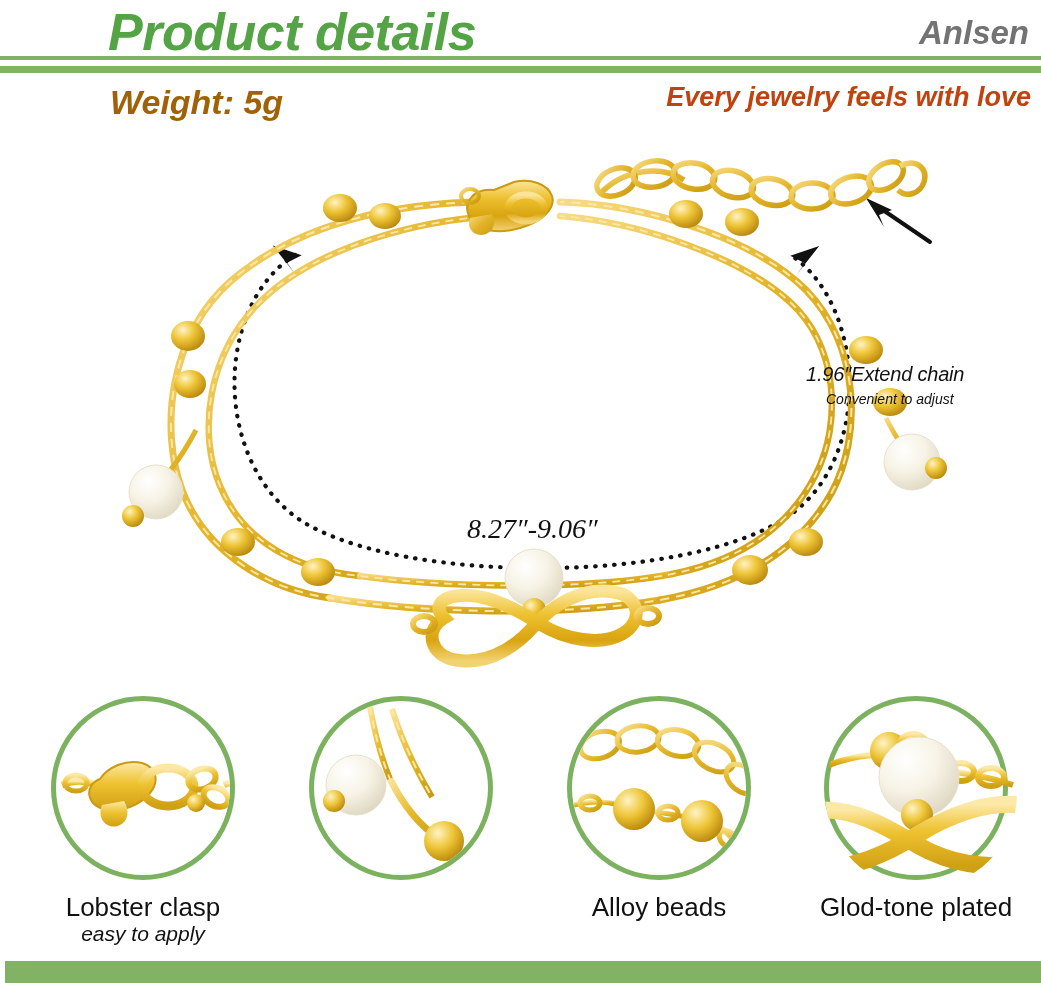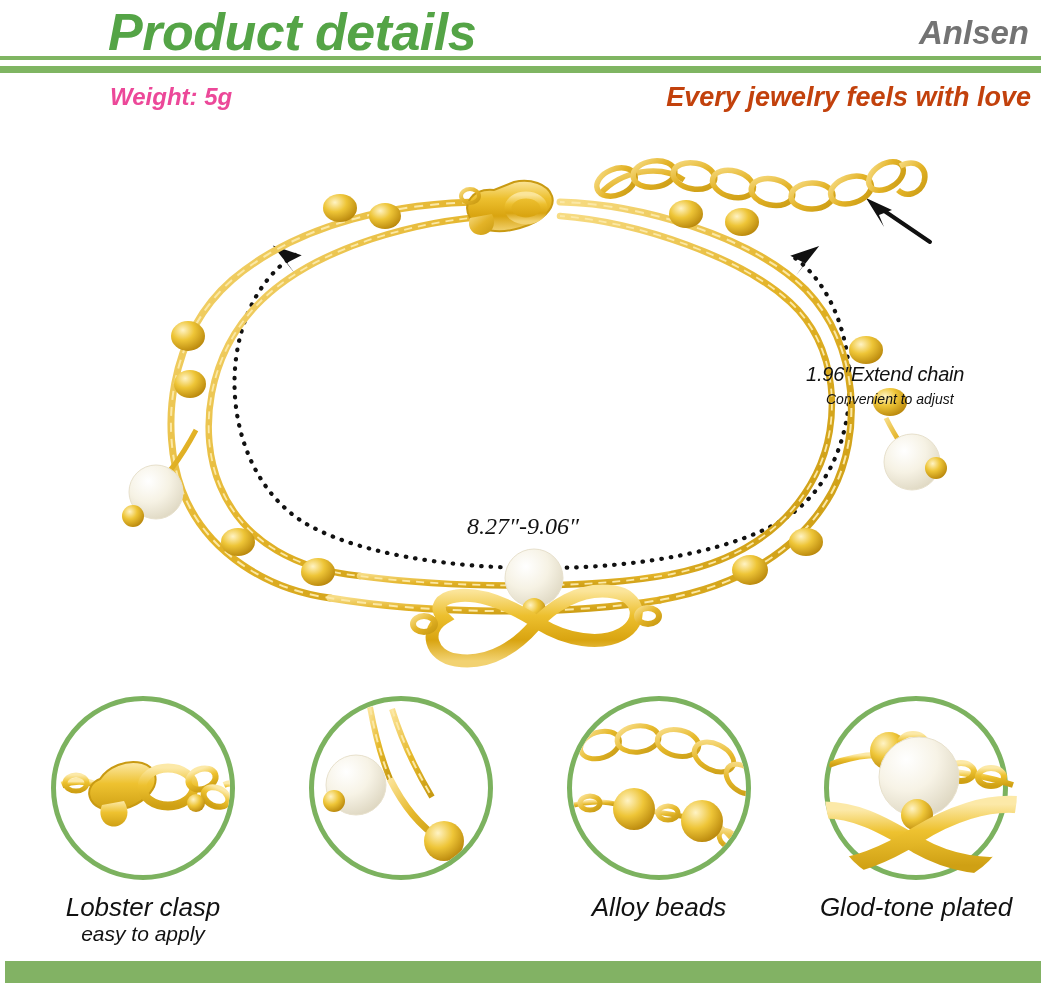--- a/index.html
+++ b/index.html
@@ -21,21 +21,21 @@
   }
   .hdr-brand{
     position:absolute;right:12px;top:14px;
     font-size:33px;font-weight:bold;font-style:italic;
     color:#737373;white-space:nowrap;
   }
   .rule-thin{position:absolute;left:0;top:56px;width:1041px;height:4px;background:#7fb562;}
   .rule-thick{position:absolute;left:0;top:66px;width:1041px;height:7px;background:#7fb562;}
   .hdr-weight{
     position:absolute;left:110px;top:83px;
-    font-size:24px;font-weight:bold;font-style:italic;color:#ec4899;white-space:nowrap;
+    font-size:34px;font-weight:bold;font-style:italic;color:#a16207;white-space:nowrap;
   }
   .hdr-tagline{
     position:absolute;right:10px;top:82px;
     font-size:27px;font-weight:bold;font-style:italic;color:#c2410c;white-space:nowrap;
   }
 
   
   .hero{position:absolute;left:0;top:130px;width:1041px;height:560px;}
   .hero svg{display:block;}
 
@@ -44,36 +44,36 @@
     font-size:20px;font-style:italic;color:#111;white-space:nowrap;
     letter-spacing:-0.2px;
   }
   .note-extend-sub{
     position:absolute;left:826px;top:261px;
     font-size:14px;font-style:italic;color:#111;white-space:nowrap;
   }
   .size-label{
     position:absolute;left:467px;top:383px;
     font-family:"Liberation Serif", serif;
-    font-size:24px;font-style:italic;color:#111;white-space:nowrap;
+    font-size:28px;font-style:italic;color:#111;white-space:nowrap;
   }
 
   
   .features{position:absolute;left:0;top:696px;width:1041px;height:260px;}
   .feat{position:absolute;top:0;width:196px;}
   .feat-circle{
     position:relative;width:184px;height:184px;border-radius:50%;
     border:5px solid #7cb25f;box-sizing:border-box;
     overflow:hidden;background:#fff;margin:0 auto;
   }
   .feat-circle.spill{overflow:visible;}
   .feat-circle.spill > svg{position:absolute;left:-8px;top:-8px;}
   .feat-cap{
     position:absolute;left:0;top:196px;width:100%;text-align:center;
-    font-size:26px;font-style:italic;color:#111;white-space:nowrap;
+    font-size:26px;color:#111;white-space:nowrap;
   }
   .feat-cap2{
     position:absolute;left:0;top:226px;width:100%;text-align:center;
     font-size:21px;font-style:italic;color:#111;white-space:nowrap;
   }
 
   
   .footer-bar{position:absolute;left:5px;top:961px;width:1036px;height:22px;background:#82b264;}
 </style>
 </head>

